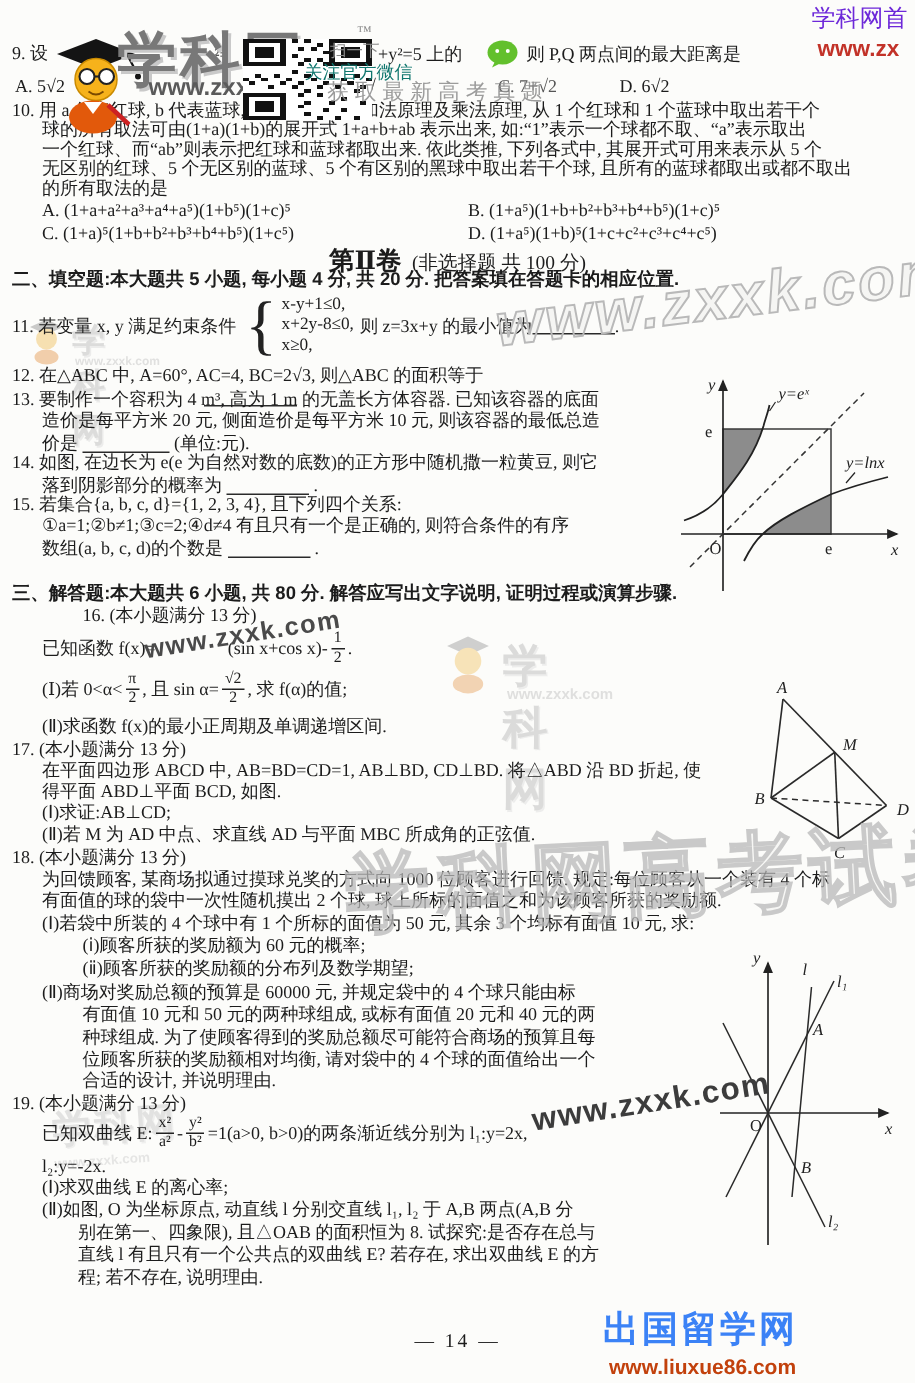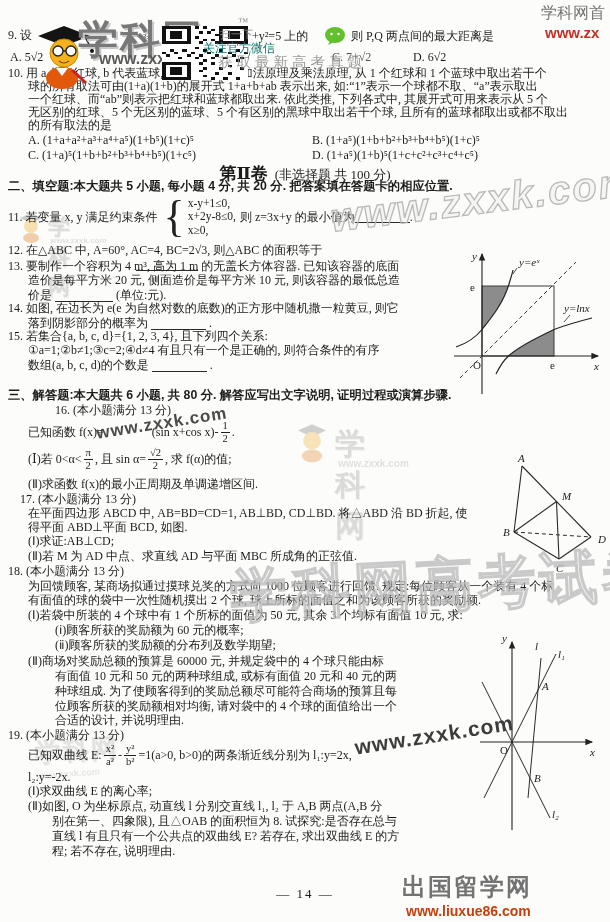--- a/index.html
+++ b/index.html
@@ -74,21 +74,21 @@
   <div class="ln" style="left:220px;top:27px;font-size:11px;color:#8a8a8a;z-index:7;font-family:'Liberation Sans',sans-serif;">扫一下</div>
   <div class="ln" style="left:203px;top:41px;font-size:12px;color:#0f766e;z-index:7;font-family:'Liberation Sans',sans-serif;">关注官方微信</div>
   <svg width="24" height="20" viewBox="0 0 24 20" style="position:absolute;left:324px;top:26px;z-index:7;">
     <ellipse cx="11" cy="9" rx="10" ry="8" fill="#62c02c"></ellipse>
     <polygon points="6,15 4,19 10,16" fill="#62c02c"></polygon>
     <circle cx="7.5" cy="8" r="1.3" fill="#fff"></circle>
     <circle cx="14.5" cy="8" r="1.3" fill="#fff"></circle>
   </svg>
   <div class="ln" style="left:218px;top:55px;font-size:14.5px;letter-spacing:4px;color:#8f8f8f;z-index:7;opacity:.88;font-family:'Liberation Sans',sans-serif;">获取最新高考真题</div>
 
-  <div class="ln" style="left:541px;top:6px;font-size:16px;color:#737373;z-index:6;font-family:'Liberation Sans',sans-serif;">学科网首</div>
+  <div class="ln" style="left:541px;top:6px;font-size:16px;color:#6d28d9;z-index:6;font-family:'Liberation Sans',sans-serif;">学科网首</div>
   <div class="ln" style="left:545px;top:26px;font-size:15px;font-weight:bold;color:#c23228;z-index:6;font-family:'Liberation Sans',sans-serif;">www.zx</div>
 
   <div>
     <div class="ln" style="left:8px;top:66px;">10. 用 a 代表红球, b 代表蓝球, c 代表黑球. 由加法原理及乘法原理, 从 1 个红球和 1 个蓝球中取出若干个</div>
     <div class="ln" style="left:28px;top:79px;">球的所有取法可由(1+a)(1+b)的展开式 1+a+b+ab 表示出来, 如:“1”表示一个球都不取、“a”表示取出</div>
     <div class="ln" style="left:28px;top:92px;">一个红球、而“ab”则表示把红球和蓝球都取出来. 依此类推, 下列各式中, 其展开式可用来表示从 5 个</div>
     <div class="ln" style="left:28px;top:105px;">无区别的红球、5 个无区别的蓝球、5 个有区别的黑球中取出若干个球, 且所有的蓝球都取出或都不取出</div>
     <div class="ln" style="left:28px;top:118px;">的所有取法的是</div>
     <div class="ln" style="left:28px;top:133px;">A. (1+a+a²+a³+a⁴+a⁵)(1+b⁵)(1+c)⁵</div>
     <div class="ln" style="left:312px;top:133px;">B. (1+a⁵)(1+b+b²+b³+b⁴+b⁵)(1+c)⁵</div>
@@ -199,21 +199,21 @@
       <span class="frac">
           <span class="n">√2</span>
           <span class="d">2</span>
         </span>
       <span>, 求 f(α)的值;</span>
     </div>
     <div class="ln" style="left:28px;top:477px;">(Ⅱ)求函数 f(x)的最小正周期及单调递增区间.</div>
   </div>
 
   <div>
-    <div class="ln" style="left:20px;top:492px;">17. (本小题满分 13 分)</div>
+    <div class="ln" style="left:8px;top:492px;">17. (本小题满分 13 分)</div>
     <div class="ln" style="left:28px;top:506px;">在平面四边形 ABCD 中, AB=BD=CD=1, AB⊥BD, CD⊥BD. 将△ABD 沿 BD 折起, 使</div>
     <div class="ln" style="left:28px;top:520px;">得平面 ABD⊥平面 BCD, 如图.</div>
     <div class="ln" style="left:28px;top:534px;">(Ⅰ)求证:AB⊥CD;</div>
     <div class="ln" style="left:28px;top:549px;">(Ⅱ)若 M 为 AD 中点、求直线 AD 与平面 MBC 所成角的正弦值.</div>
   </div>
 
   <svg class="fig" width="107" height="125" viewBox="0 0 107 125" style="position:absolute;left:503px;top:452px;z-index:2;">
     <line x1="19" y1="14" x2="11" y2="80" stroke="#2a2a2a" stroke-width="1.1"></line>
     <line x1="19" y1="14" x2="88" y2="85" stroke="#2a2a2a" stroke-width="1.1"></line>
     <line x1="11" y1="80" x2="88" y2="85" stroke="#2a2a2a" stroke-width="1" stroke-dasharray="4 3"></line>
@@ -310,16 +310,16 @@
     <span class="logo-url" style="font-size:10px;position:absolute;left:45px;top:38px;color:#bdbdbd;">www.zxxk.com</span>
   </div>
   <div class="wm" style="left:35px;top:733px;z-index:1;opacity:.4;transform:rotate(-4deg);">
     <span class="logo-big-text" style="font-size:26px;color:#bdbdbd;text-shadow:1px 1px 0 #ddd;">学科网</span>
     <div class="logo-url" style="font-size:9px;color:#c5c5c5;">www.zxxk.com</div>
   </div>
 
   <div class="center-row" style="top:886px;">
     <span style="font-size:13px;letter-spacing:2px;">— 14 —</span>
   </div>
-  <div class="ln" style="left:402px;top:880px;font-size:24px;font-weight:bold;color:#737373;z-index:4;font-family:'Liberation Sans',sans-serif;letter-spacing:2px;">出国留学网</div>
+  <div class="ln" style="left:402px;top:880px;font-size:24px;font-weight:bold;color:#3b82f6;z-index:4;font-family:'Liberation Sans',sans-serif;letter-spacing:2px;">出国留学网</div>
   <div class="ln" style="left:406px;top:904px;font-size:14px;font-weight:bold;color:#c2410c;z-index:4;font-family:'Liberation Sans',sans-serif;">www.liuxue86.com</div>
 
 </div>
 
 </body></html>

